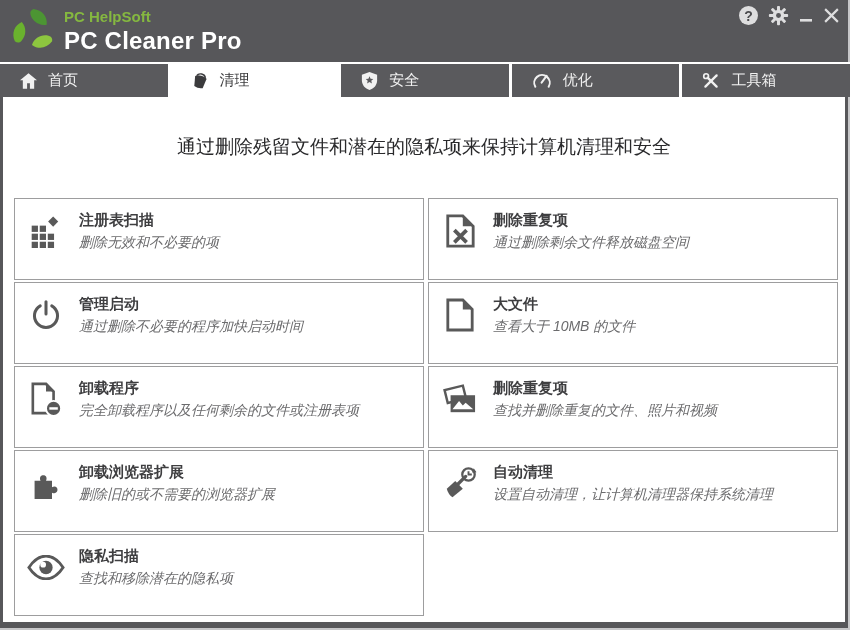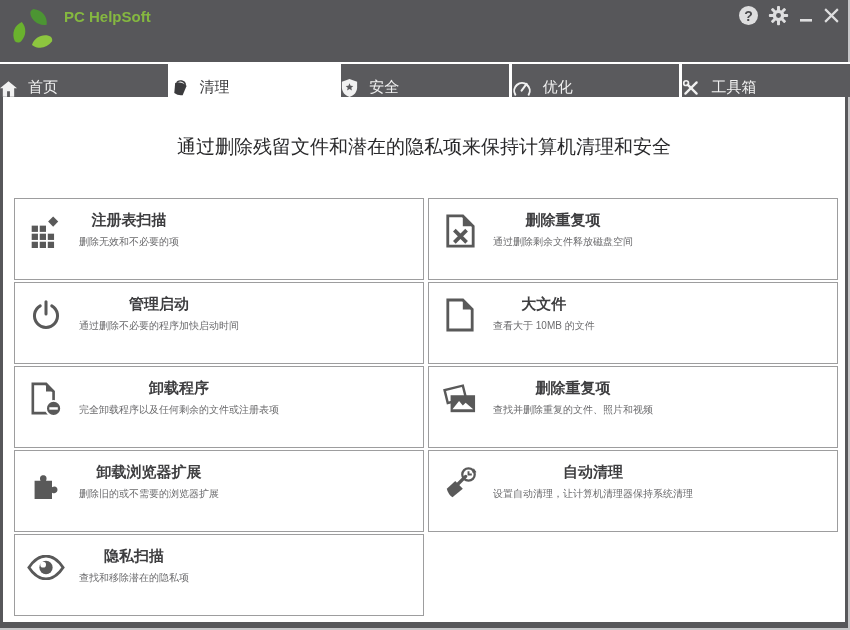--- a/index.html
+++ b/index.html
@@ -15,52 +15,53 @@
   .brand{position:absolute;left:64px;top:9px;line-height:1.1;}
   .brand-top{color:#85b840;font-size:15px;font-weight:bold;}
   .brand-main{color:#ffffff;font-size:24px;font-weight:bold;margin-top:2px;letter-spacing:.2px;}
   .controls{position:absolute;top:5px;right:10px;display:flex;align-items:center;gap:10px;}
   .ctrl{display:flex;align-items:center;justify-content:center;cursor:default;}
   .help-circle{width:19px;height:19px;border-radius:50%;background:#dededf;color:#4b4b4e;
     font-weight:bold;font-size:14px;display:flex;align-items:center;justify-content:center;}
   
   .titlebar-sep{position:absolute;top:62px;left:0;right:0;height:2px;background:#ffffff;}
   .tabbar{position:absolute;top:64px;left:0;right:0;height:33px;display:flex;gap:3px;background:#ffffff;}
-  .tab{flex:1;--bg:#5a5a5d;background:var(--bg);color:#f1f1f1;display:flex;align-items:flex-end;
-    gap:11px;font-size:15px;}
+  .tab{flex:1;--bg:#5a5a5d;background:var(--bg);color:#f1f1f1;display:flex;align-items:center;
+    padding-left:20px;gap:11px;font-size:15px;}
   .tab.active{--bg:#ffffff;background:var(--bg);color:#3b3b3d;font-weight:normal;}
   .tab-icon{display:flex;align-items:center;}
   .tab-icon svg{display:block;}
   
   .content{position:absolute;top:97px;left:3px;right:5px;bottom:8px;background:#ffffff;}
   .description{margin:40px 0 0 0;text-align:center;font-size:19px;color:#29292b;height:20px;line-height:20px;}
   .grid{display:grid;grid-template-columns:1fr 1fr;column-gap:4px;row-gap:2px;margin:41px 7px 0 11px;}
   .card{border:1px solid #9d9d9e;height:82px;box-sizing:border-box;background:#ffffff;
     display:flex;align-items:flex-start;padding:8px 10px;cursor:default;}
   .card-iconbox{width:42px;min-width:42px;height:48px;display:flex;align-items:center;justify-content:center;
     color:#595959;margin-right:12px;}
-  .card-text{padding-top:2px;text-align:center;}
+  .card-text{padding-top:2px;}
   .card-title{font-size:15px;font-weight:bold;color:#3e3e40;line-height:22px;}
-  .card-sub{font-size:10px;color:#6b6b6d;line-height:22px;}
+  .card-sub{font-size:14px;color:#6b6b6d;line-height:22px;font-style:italic;}
 </style>
 </head>
 <body>
 
 <div class="window">
 
   <div class="titlebar">
     <svg class="logo" viewBox="0 0 48 48">
       <g>
         <path d="M24 2 C33 3 38.5 10 37.5 18 C30 19.5 23 15 21 8 C20 5 21.5 3 24 2 Z" fill="#4C9533"></path>
         <path d="M24 2 C33 3 38.5 10 37.5 18 C30 19.5 23 15 21 8 C20 5 21.5 3 24 2 Z" fill="#8DC63F" transform="rotate(120 24 24)"></path>
         <path d="M24 2 C33 3 38.5 10 37.5 18 C30 19.5 23 15 21 8 C20 5 21.5 3 24 2 Z" fill="#6AB22E" transform="rotate(240 24 24)"></path>
       </g>
     </svg>
     <div class="brand">
       <div class="brand-top">PC HelpSoft</div>
+      <div class="brand-main">PC Cleaner Pro</div>
     </div>
     <div class="controls">
       <div class="ctrl help-circle">
         <span>?</span>
       </div>
       <div class="ctrl">
         <svg width="21" height="21" viewBox="-12 -12 24 24">
           <g fill="#dededf">
             <circle r="6.6"></circle>
             <rect x="-1.7" y="-11" width="3.4" height="6" rx="1"></rect>

